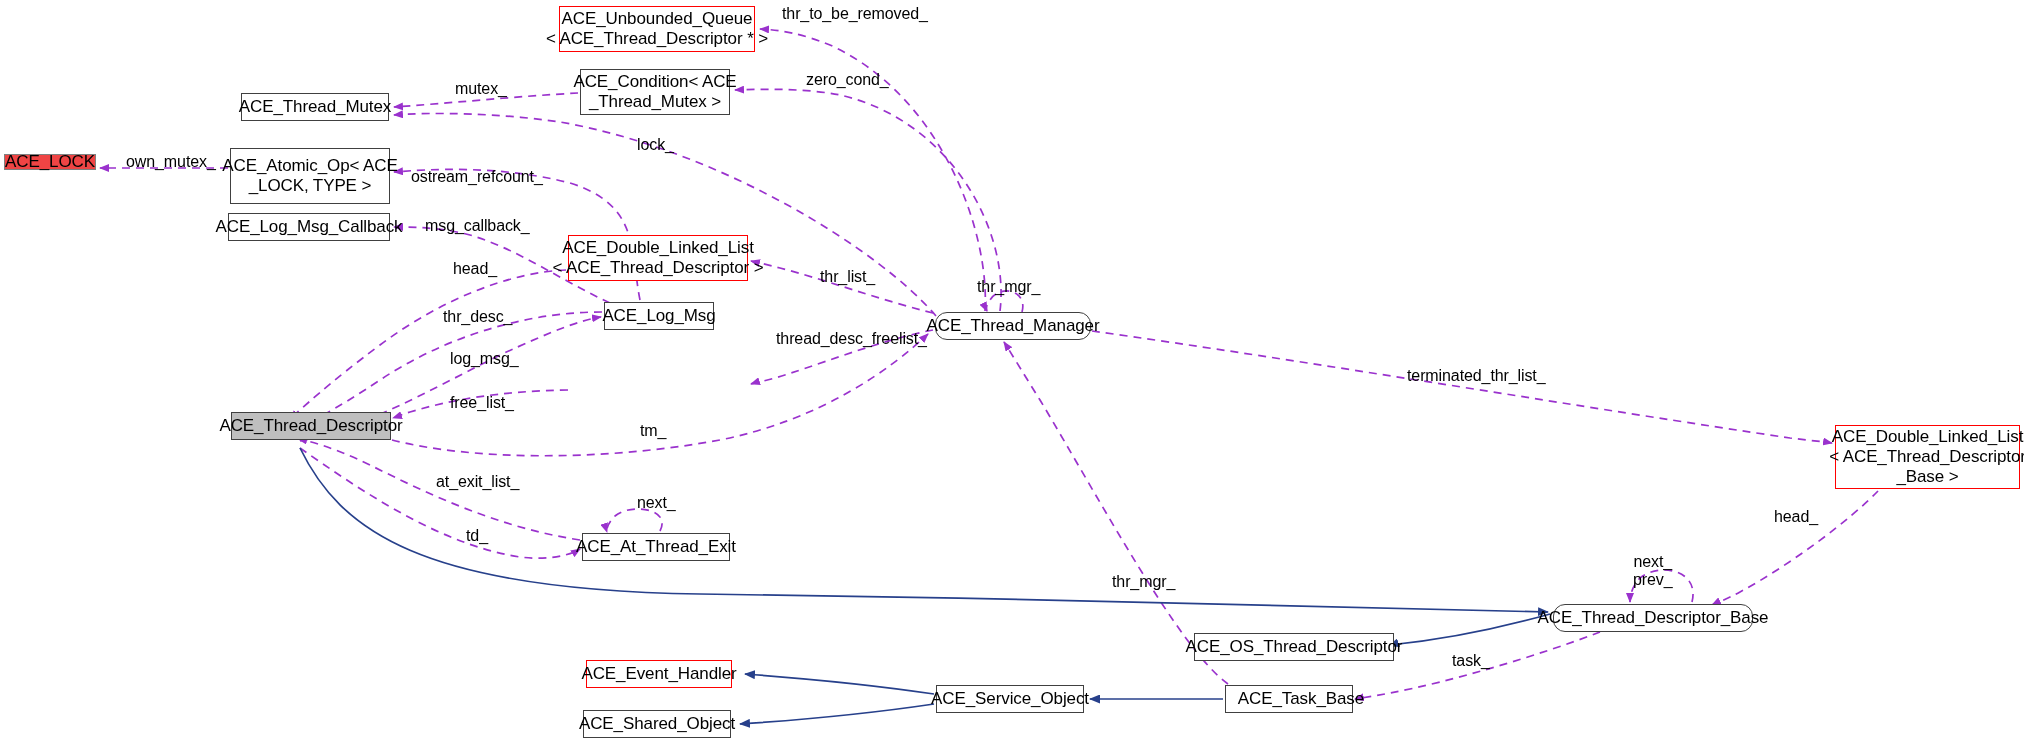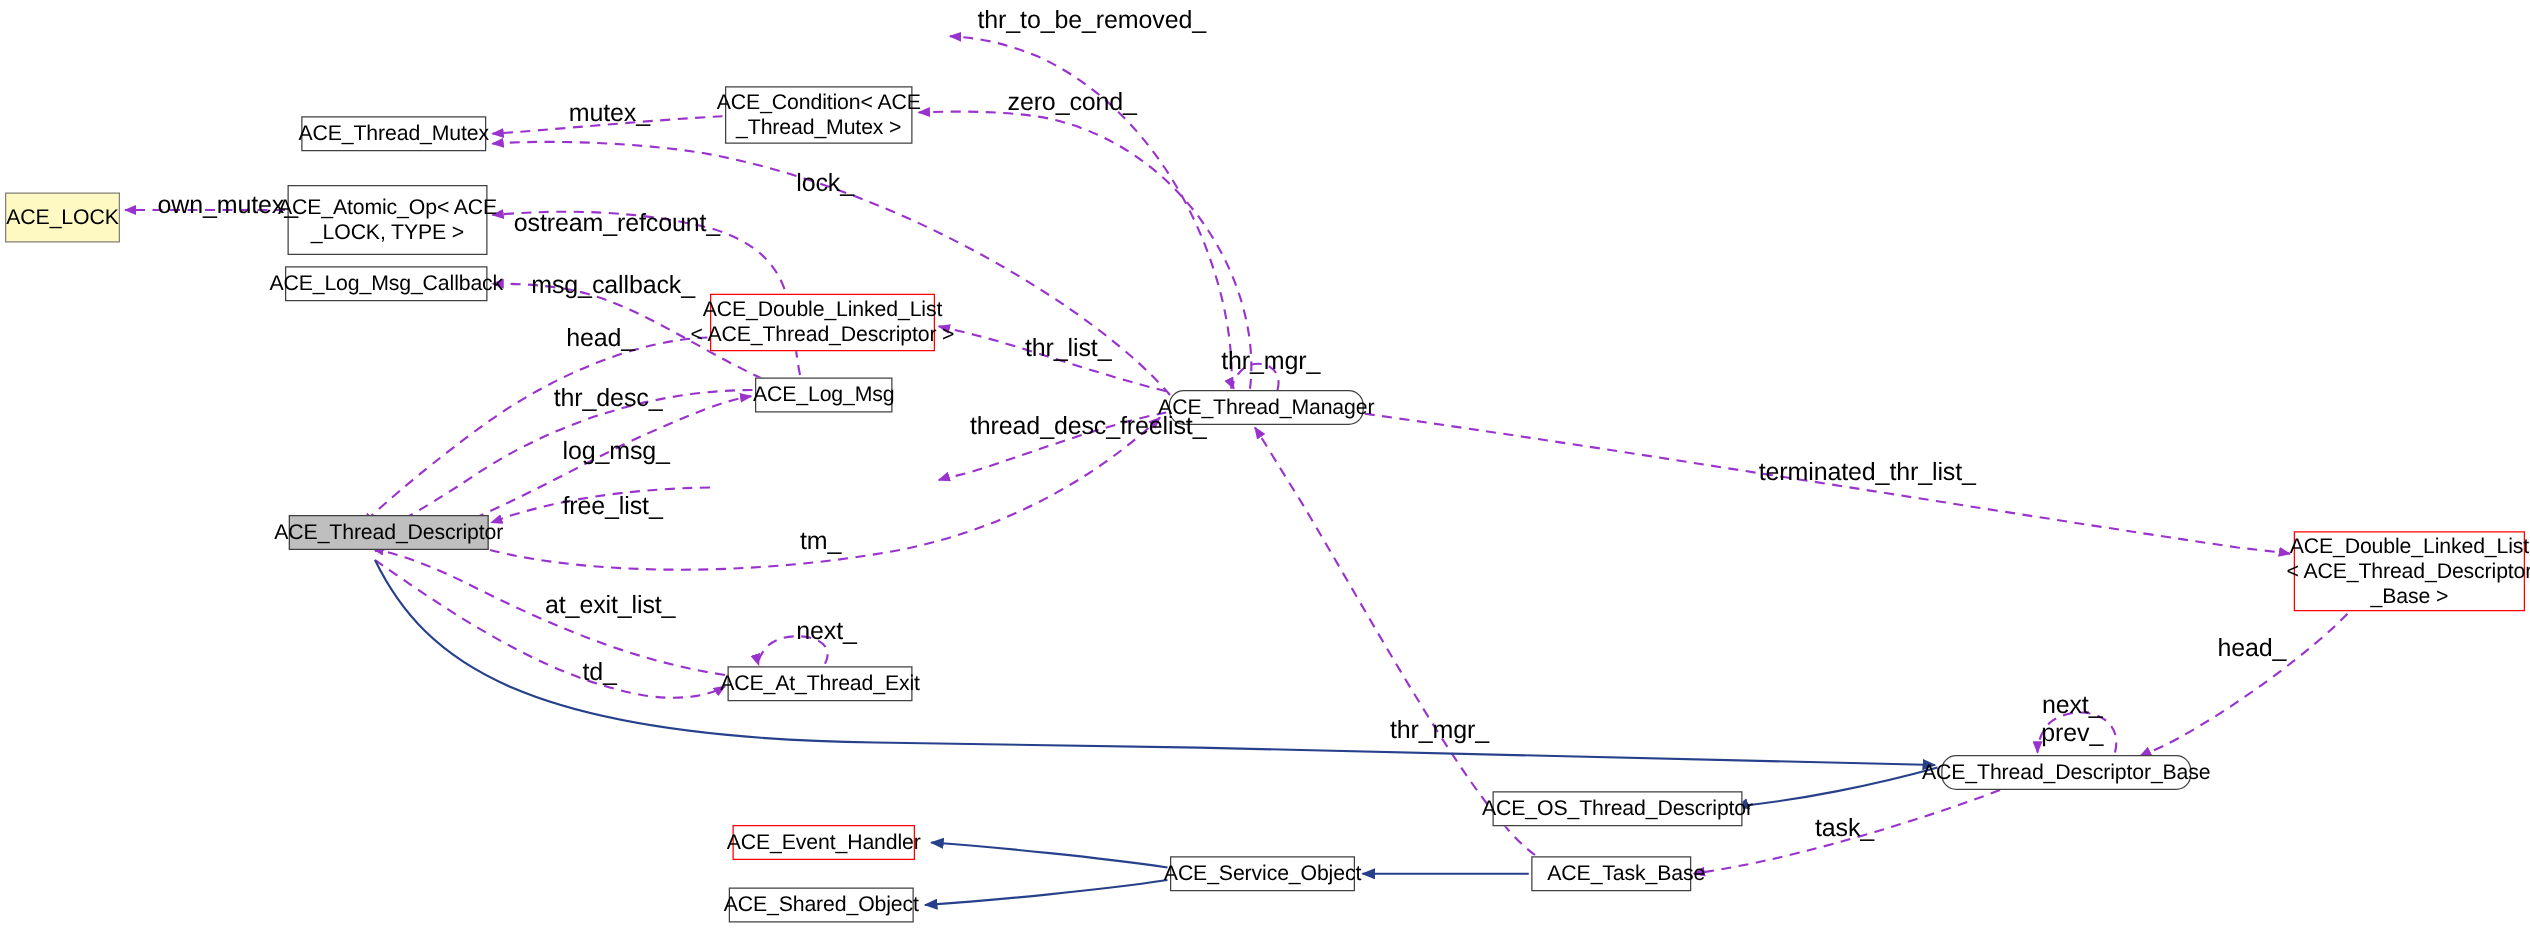--- a/index.html
+++ b/index.html
@@ -42,21 +42,21 @@
   }
   .node.red {
     border: 1px solid #ff0000;
   }
   .node.current {
     background: #bfbfbf;
     border: 1px solid #404040;
   }
   .edge-label {
     position: absolute;
-    font-size: 20px;
+    font-size: 16px;
     color: #000000;
     white-space: pre;
     line-height: 1.15;
     letter-spacing: -0.1px;
     z-index: 6;
     text-align: center;
   }
 </style>
 </head>
 <body>
@@ -129,28 +129,30 @@
       <path d="M1550,614 C1500,628 1440,640 1390,645 C1392,645 1392,645 1389,646"></path>
 
       <path d="M1223,699 L1090,699"></path>
 
       <path d="M934,694 C880,686 800,678 745,674"></path>
 
       <path d="M934,704 C880,712 800,720 740,724"></path>
     </g>
   </svg>
 
-  <div class="node" style="background: #fef9c3; border-color: rgb(128, 128, 128); left: 4px; top: 154px; width: 92px; height: 40px;">ACE_LOCK</div>
+  <div class="node" style="background: #ef4444; border-color: rgb(128, 128, 128); left: 4px; top: 154px; width: 92px; height: 16px;">ACE_LOCK</div>
 
   <div class="node" style="left: 230px; top: 148px; width: 160px; height: 56px;">ACE_Atomic_Op&lt; ACE
 _LOCK, TYPE &gt;</div>
   <div class="node" style="left: 241px; top: 93px; width: 148px; height: 28px;">ACE_Thread_Mutex</div>
   <div class="node" style="left: 228px; top: 213px; width: 162px; height: 28px;">ACE_Log_Msg_Callback</div>
   <div class="node" style="left: 580px; top: 69px; width: 150px; height: 46px;">ACE_Condition&lt; ACE
 _Thread_Mutex &gt;</div>
+  <div class="node red" style="left: 559px; top: 6px; width: 196px; height: 46px;">ACE_Unbounded_Queue
+&lt; ACE_Thread_Descriptor * &gt;</div>
   <div class="node red" style="left: 568px; top: 235px; width: 180px; height: 46px;">ACE_Double_Linked_List
 &lt; ACE_Thread_Descriptor &gt;</div>
   <div class="node" style="left: 604px; top: 302px; width: 110px; height: 28px;">ACE_Log_Msg</div>
   <div class="node current" style="left: 231px; top: 412px; width: 160px; height: 28px;">ACE_Thread_Descriptor</div>
   <div class="node" style="left: 935px; top: 312px; width: 156px; height: 28px; border-radius: 12px;">ACE_Thread_Manager</div>
   <div class="node" style="left: 582px; top: 533px; width: 148px; height: 28px;">ACE_At_Thread_Exit</div>
   <div class="node red" style="left: 1835px; top: 425px; width: 185px; height: 64px;">ACE_Double_Linked_List
 &lt; ACE_Thread_Descriptor
 _Base &gt;</div>
   <div class="node" style="left: 1553px; top: 604px; width: 200px; height: 28px; border-radius: 12px;">ACE_Thread_Descriptor_Base</div>

